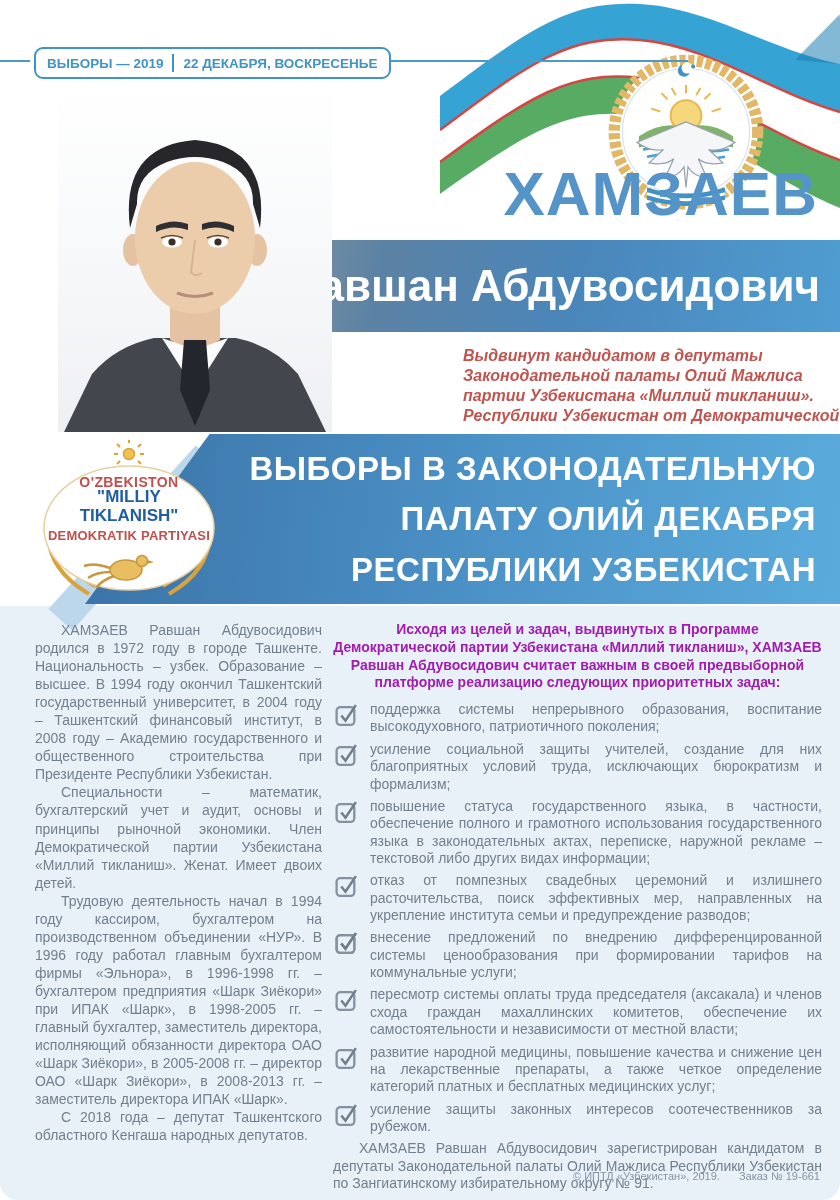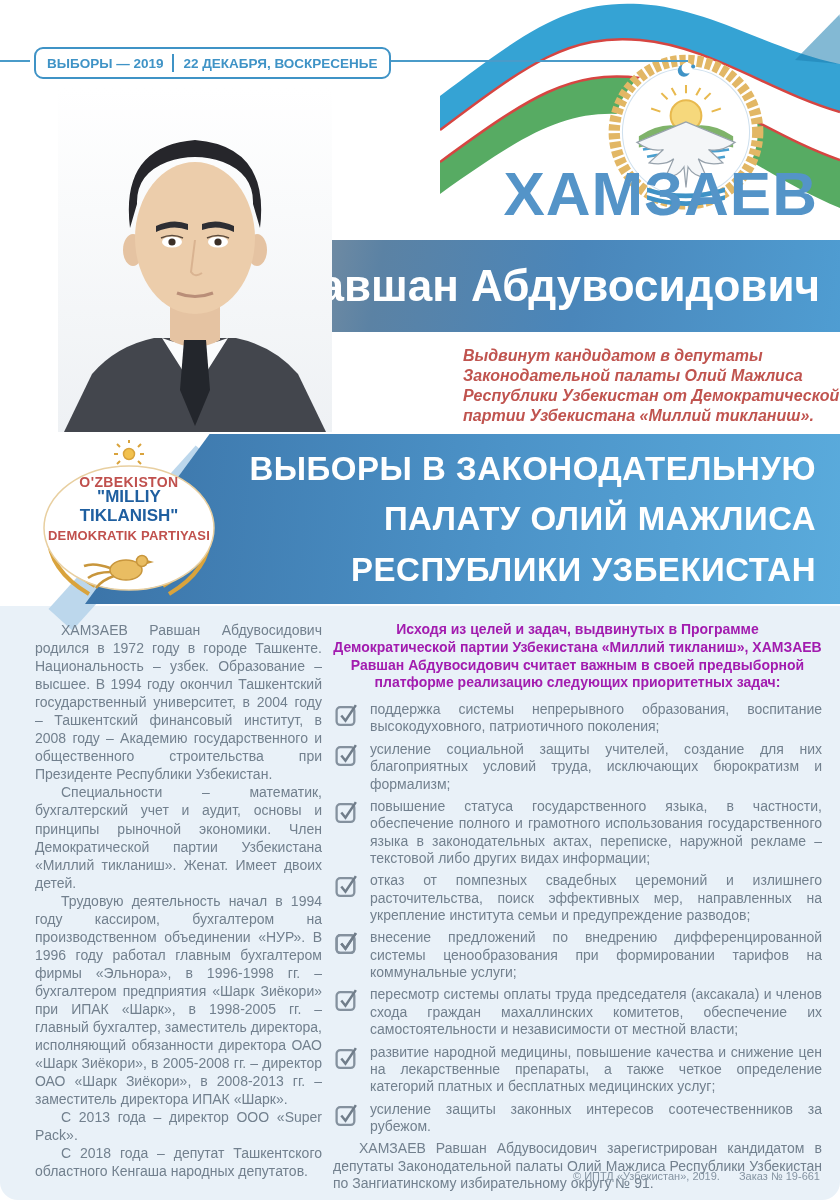--- a/index.html
+++ b/index.html
@@ -135,30 +135,30 @@
   </div>
 
   <div class="nomination">
     <svg width="54" height="58" viewBox="0 0 54 58">
       <rect x="5" y="13" width="41" height="40" rx="5" fill="#ffffff" stroke="#cb6a67" stroke-width="7"></rect>
       <path d="M14,32 Q18,43 24,47 Q32,28 47,7" fill="none" stroke="#cb6a67" stroke-width="8" stroke-linecap="round"></path>
     </svg>
     <div class="txt">
       <div>Выдвинут кандидатом в депутаты</div>
       <div>Законодательной палаты Олий Мажлиса</div>
+      <div>партии Узбекистана «Миллий тикланиш».</div>
       <div>Республики Узбекистан от Демократической</div>
-      <div>партии Узбекистана «Миллий тикланиш».</div>
     </div>
   </div>
 
   <div class="banner-accent"></div>
   <div class="banner">
     <div class="banner-text">
       <div>ВЫБОРЫ В ЗАКОНОДАТЕЛЬНУЮ</div>
-      <div>ПАЛАТУ ОЛИЙ МАЖЛИСА</div>
+      <div>ПАЛАТУ ОЛИЙ ДЕКАБРЯ</div>
       <div>РЕСПУБЛИКИ УЗБЕКИСТАН</div>
     </div>
   </div>
 
   <div class="logo">
     <svg width="186" height="164" viewBox="0 0 186 164">
       <g stroke="#d9a33c" stroke-width="4" fill="none">
         <path d="M17,70 Q-1,122 53,154"></path>
           <path d="M27,78 Q13,120 59,146"></path>
           <path d="M37,86 Q25,118 65,140"></path>
@@ -181,21 +181,20 @@
     <div class="lt lt1">O'ZBEKISTON</div>
     <div class="lt lt2">"MILLIY</div>
     <div class="lt lt3">TIKLANISH"</div>
     <div class="lt lt4">DEMOKRATIK PARTIYASI</div>
   </div>
 
   <div class="col-left">
     <p>ХАМЗАЕВ Равшан Абдувосидович родился в 1972 году в городе Ташкенте. Национальность – узбек. Образование – высшее. В 1994 году окончил Ташкентский государственный университет, в 2004 году – Ташкентский финансовый институт, в 2008 году – Академию государственного и общественного строительства при Президенте Республики Узбекистан.</p>
     <p>Специальности – математик, бухгалтерский учет и аудит, основы и принципы рыночной экономики. Член Демократической партии Узбекистана «Миллий тикланиш». Женат. Имеет двоих детей.</p>
     <p>Трудовую деятельность начал в 1994 году кассиром, бухгалтером на производственном объединении «НУР». В 1996 году работал главным бухгалтером фирмы «Эльнора», в 1996-1998 гг. – бухгалтером предприятия «Шарк Зиёкори» при ИПАК «Шарк», в 1998-2005 гг. – главный бухгалтер, заместитель директора, исполняющий обязанности директора ОАО «Шарк Зиёкори», в 2005-2008 гг. – директор ОАО «Шарк Зиёкори», в 2008-2013 гг. – заместитель директора ИПАК «Шарк».</p>
-    <p>С 2013 года – директор ООО «Super Pack».</p>
     <p>С 2018 года – депутат Ташкентского областного Кенгаша народных депутатов.</p>
   </div>
 
   <div class="col-right">
     <p class="intro">Исходя из целей и задач, выдвинутых в Программе Демократической партии Узбекистана «Миллий тикланиш», ХАМЗАЕВ Равшан Абдувосидович считает важным в своей предвыборной платформе реализацию следующих приоритетных задач:</p>
 
     <div class="item">
       <svg class="cb" width="23" height="25" viewBox="0 0 22 24">
         <rect x="1.5" y="5" width="17" height="17" rx="3.5" fill="none" stroke="#84919e" stroke-width="2.2"></rect>
         <path d="M6,13 L10,18 L20,3" fill="none" stroke="#707d8a" stroke-width="2.4"></path>

